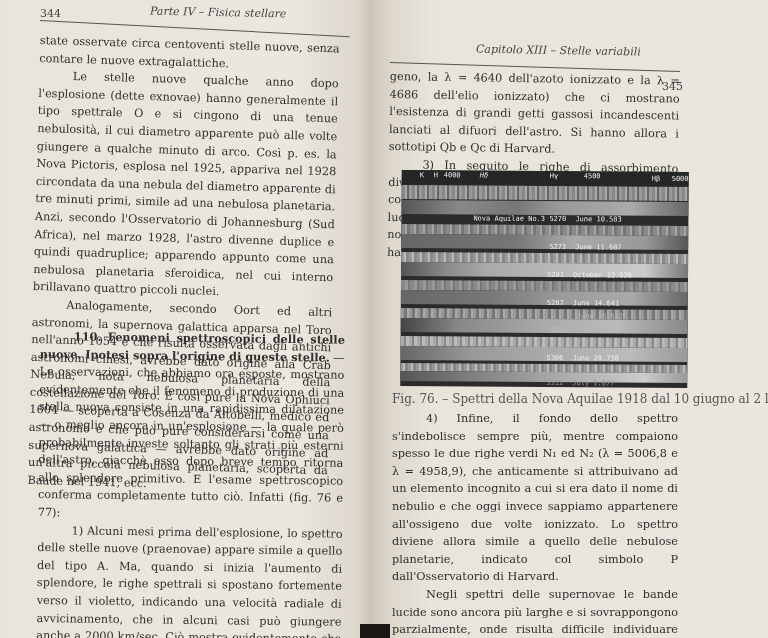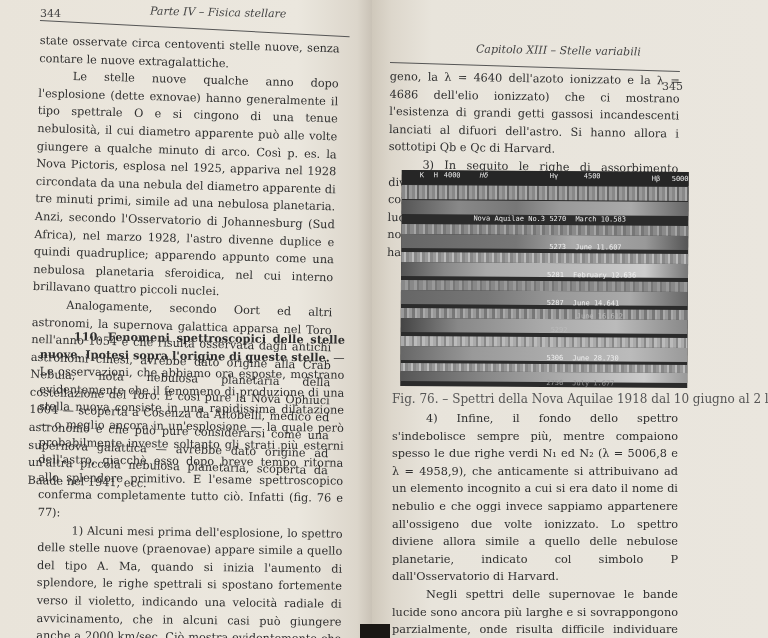--- a/index.html
+++ b/index.html
@@ -70,49 +70,49 @@
     <span class="lbl" style="left:78px;top:1px;font-style:italic;">Hδ</span>
     <span class="lbl" style="left:148px;top:1px;">Hγ</span>
     <span class="lbl" style="left:182px;top:1px;">4500</span>
     <span class="lbl" style="left:250px;top:3px;">Hβ</span>
     <span class="lbl" style="left:270px;top:3px;">5000</span>
 
     <div class="strip" style="top:15px;height:14px;background:repeating-linear-gradient(90deg,#888 0 3px,#aaa 3px 5px,#666 5px 7px,#999 7px 10px);"></div>
     <div class="strip" style="top:30px;height:14px;background:linear-gradient(90deg,#555,#888 20%,#777 40%,#999 55%,#aaa 80%,#666);"></div>
     <span class="lbl" style="left:72px;top:44px;">Nova Aquilae No.3</span>
     <span class="lbl" style="left:148px;top:44px;">5270</span>
-    <span class="lbl" style="left:174px;top:44px;">March 10.583</span>
+    <span class="lbl" style="left:174px;top:44px;">June 10.583</span>
 
     <div class="strip" style="top:54px;height:10px;background:repeating-linear-gradient(90deg,#8a8a8a 0 4px,#a5a5a5 4px 6px,#777 6px 9px);"></div>
     <div class="strip" style="top:64px;height:14px;background:linear-gradient(90deg,#666,#777 40%,#aaa 60%,#999 85%,#555);"></div>
     <span class="lbl" style="left:148px;top:72px;">5273</span>
     <span class="lbl" style="left:174px;top:72px;">June 11.607</span>
 
     <div class="strip" style="top:82px;height:10px;background:repeating-linear-gradient(90deg,#999 0 3px,#bbb 3px 5px,#888 5px 8px);"></div>
     <div class="strip" style="top:92px;height:14px;background:linear-gradient(90deg,#555,#888 15%,#aaa 30%,#bbb 60%,#ccc 85%,#777);"></div>
     <span class="lbl" style="left:146px;top:100px;">5281</span>
-    <span class="lbl" style="left:172px;top:100px;">February 12.636</span>
+    <span class="lbl" style="left:172px;top:100px;">October 12.636</span>
 
     <div class="strip" style="top:110px;height:10px;background:repeating-linear-gradient(90deg,#888 0 4px,#999 4px 7px,#777 7px 9px);"></div>
     <div class="strip" style="top:120px;height:14px;background:linear-gradient(90deg,#666,#777 30%,#999 55%,#aaa 80%,#666);"></div>
     <span class="lbl" style="left:146px;top:128px;">5287</span>
     <span class="lbl" style="left:172px;top:128px;">June 14.641</span>
 
     <div class="strip" style="top:138px;height:10px;background:repeating-linear-gradient(90deg,#999 0 3px,#777 3px 6px,#aaa 6px 8px);"></div>
     <div class="strip" style="top:148px;height:14px;background:linear-gradient(90deg,#444,#888 20%,#aaa 50%,#bbb 75%,#888);"></div>
     <span class="lbl" style="left:150px;top:155px;color:#bbb;">5292</span>
     <span class="lbl" style="left:176px;top:141px;color:#bbb;">June 16.612</span>
 
     <div class="strip" style="top:166px;height:10px;background:repeating-linear-gradient(90deg,#aaa 0 3px,#888 3px 5px,#bbb 5px 8px);"></div>
     <div class="strip" style="top:176px;height:14px;background:linear-gradient(90deg,#666,#999 25%,#aaa 50%,#bbb 80%,#999);"></div>
     <span class="lbl" style="left:146px;top:183px;">5306</span>
     <span class="lbl" style="left:172px;top:183px;">June 28.730</span>
 
     <div class="strip" style="top:193px;height:8px;background:repeating-linear-gradient(90deg,#999 0 3px,#bbb 3px 5px,#888 5px 8px);"></div>
     <div class="strip" style="top:201px;height:10px;background:linear-gradient(90deg,#555,#888 30%,#aaa 55%,#ccc 85%,#999);"></div>
-    <span class="lbl" style="left:146px;top:208px;color:#999;">2756</span>
+    <span class="lbl" style="left:146px;top:208px;color:#999;">5312</span>
     <span class="lbl" style="left:172px;top:208px;color:#999;">July 1.677</span>
   </div>
 
   <div class="caption">Fig. 76. – Spettri della Nova Aquilae 1918 dal 10 giugno al 2 luglio 1918.</div>
 
   <div class="bottom-shadow"></div>
 </div>
 
 </body></html>

